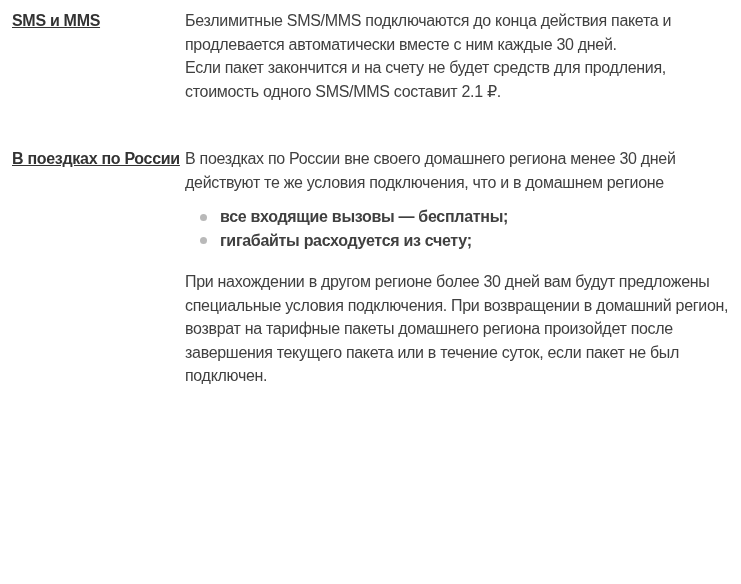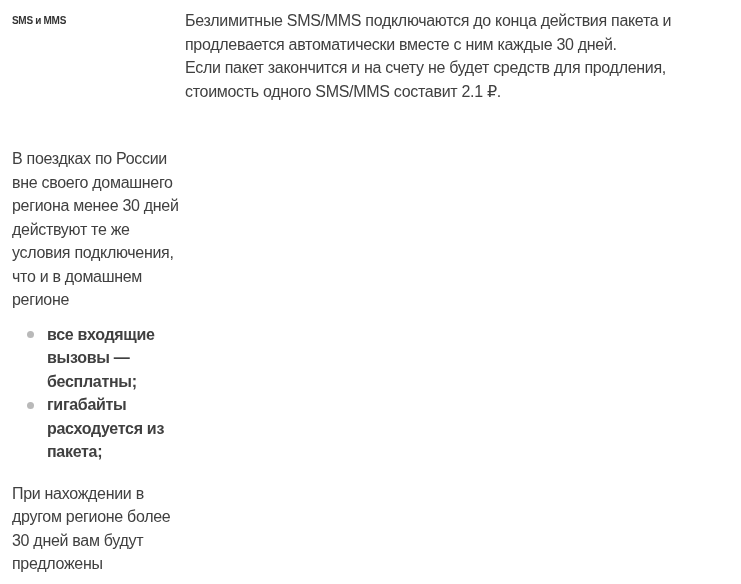--- a/index.html
+++ b/index.html
@@ -23,24 +23,25 @@
     display: grid;
     grid-template-columns: 173px 1fr;
     align-items: start;
   }
   .section + .section {
     margin-top: 44px;
   }
   .row-label {
     margin: 0;
     padding-right: 0;
-    font-size: 10px;
+    font-size: 16px;
     font-weight: 700;
     color: var(--label, #333333);
     line-height: 23.5px;
+    text-decoration: underline;
   }
   .row-content {
     min-width: 0;
     max-width: 552px;
   }
   .row-content p {
     margin: 0 0 27px 0;
     white-space: pre-line;
   }
   .row-content p:last-child {
@@ -82,23 +83,24 @@
 
   <section class="section">
     <h3 class="row-label">SMS и MMS</h3>
     <div class="row-content">
       <p>Безлимитные SMS/MMS подключаются до конца действия пакета и продлевается автоматически вместе с ним каждые 30 дней.
 Если пакет закончится и на счету не будет средств для продления, стоимость одного SMS/MMS составит 2.1 ₽.</p>
     </div>
   </section>
 
   <section class="section">
+    <h3 class="row-label">В поездках по России</h3>
     <div class="row-content">
       <p class="intro">В поездках по России вне своего домашнего региона менее 30 дней действуют те же условия подключения, что и в домашнем регионе</p>
       <ul class="bullet-list">
         <li>все входящие вызовы — бесплатны;</li>
-        <li>гигабайты расходуется из пакета;</li>
+        <li>гигабайты расходуется из счету;</li>
       </ul>
       <p class="outro">При нахождении в другом регионе более 30 дней вам будут предложены специальные условия подключения. При возвращении в домашний регион, возврат на тарифные пакеты домашнего региона произойдет после завершения текущего пакета или в течение суток, если пакет не был подключен.</p>
     </div>
   </section>
 
 </div>
 
 </body></html>

